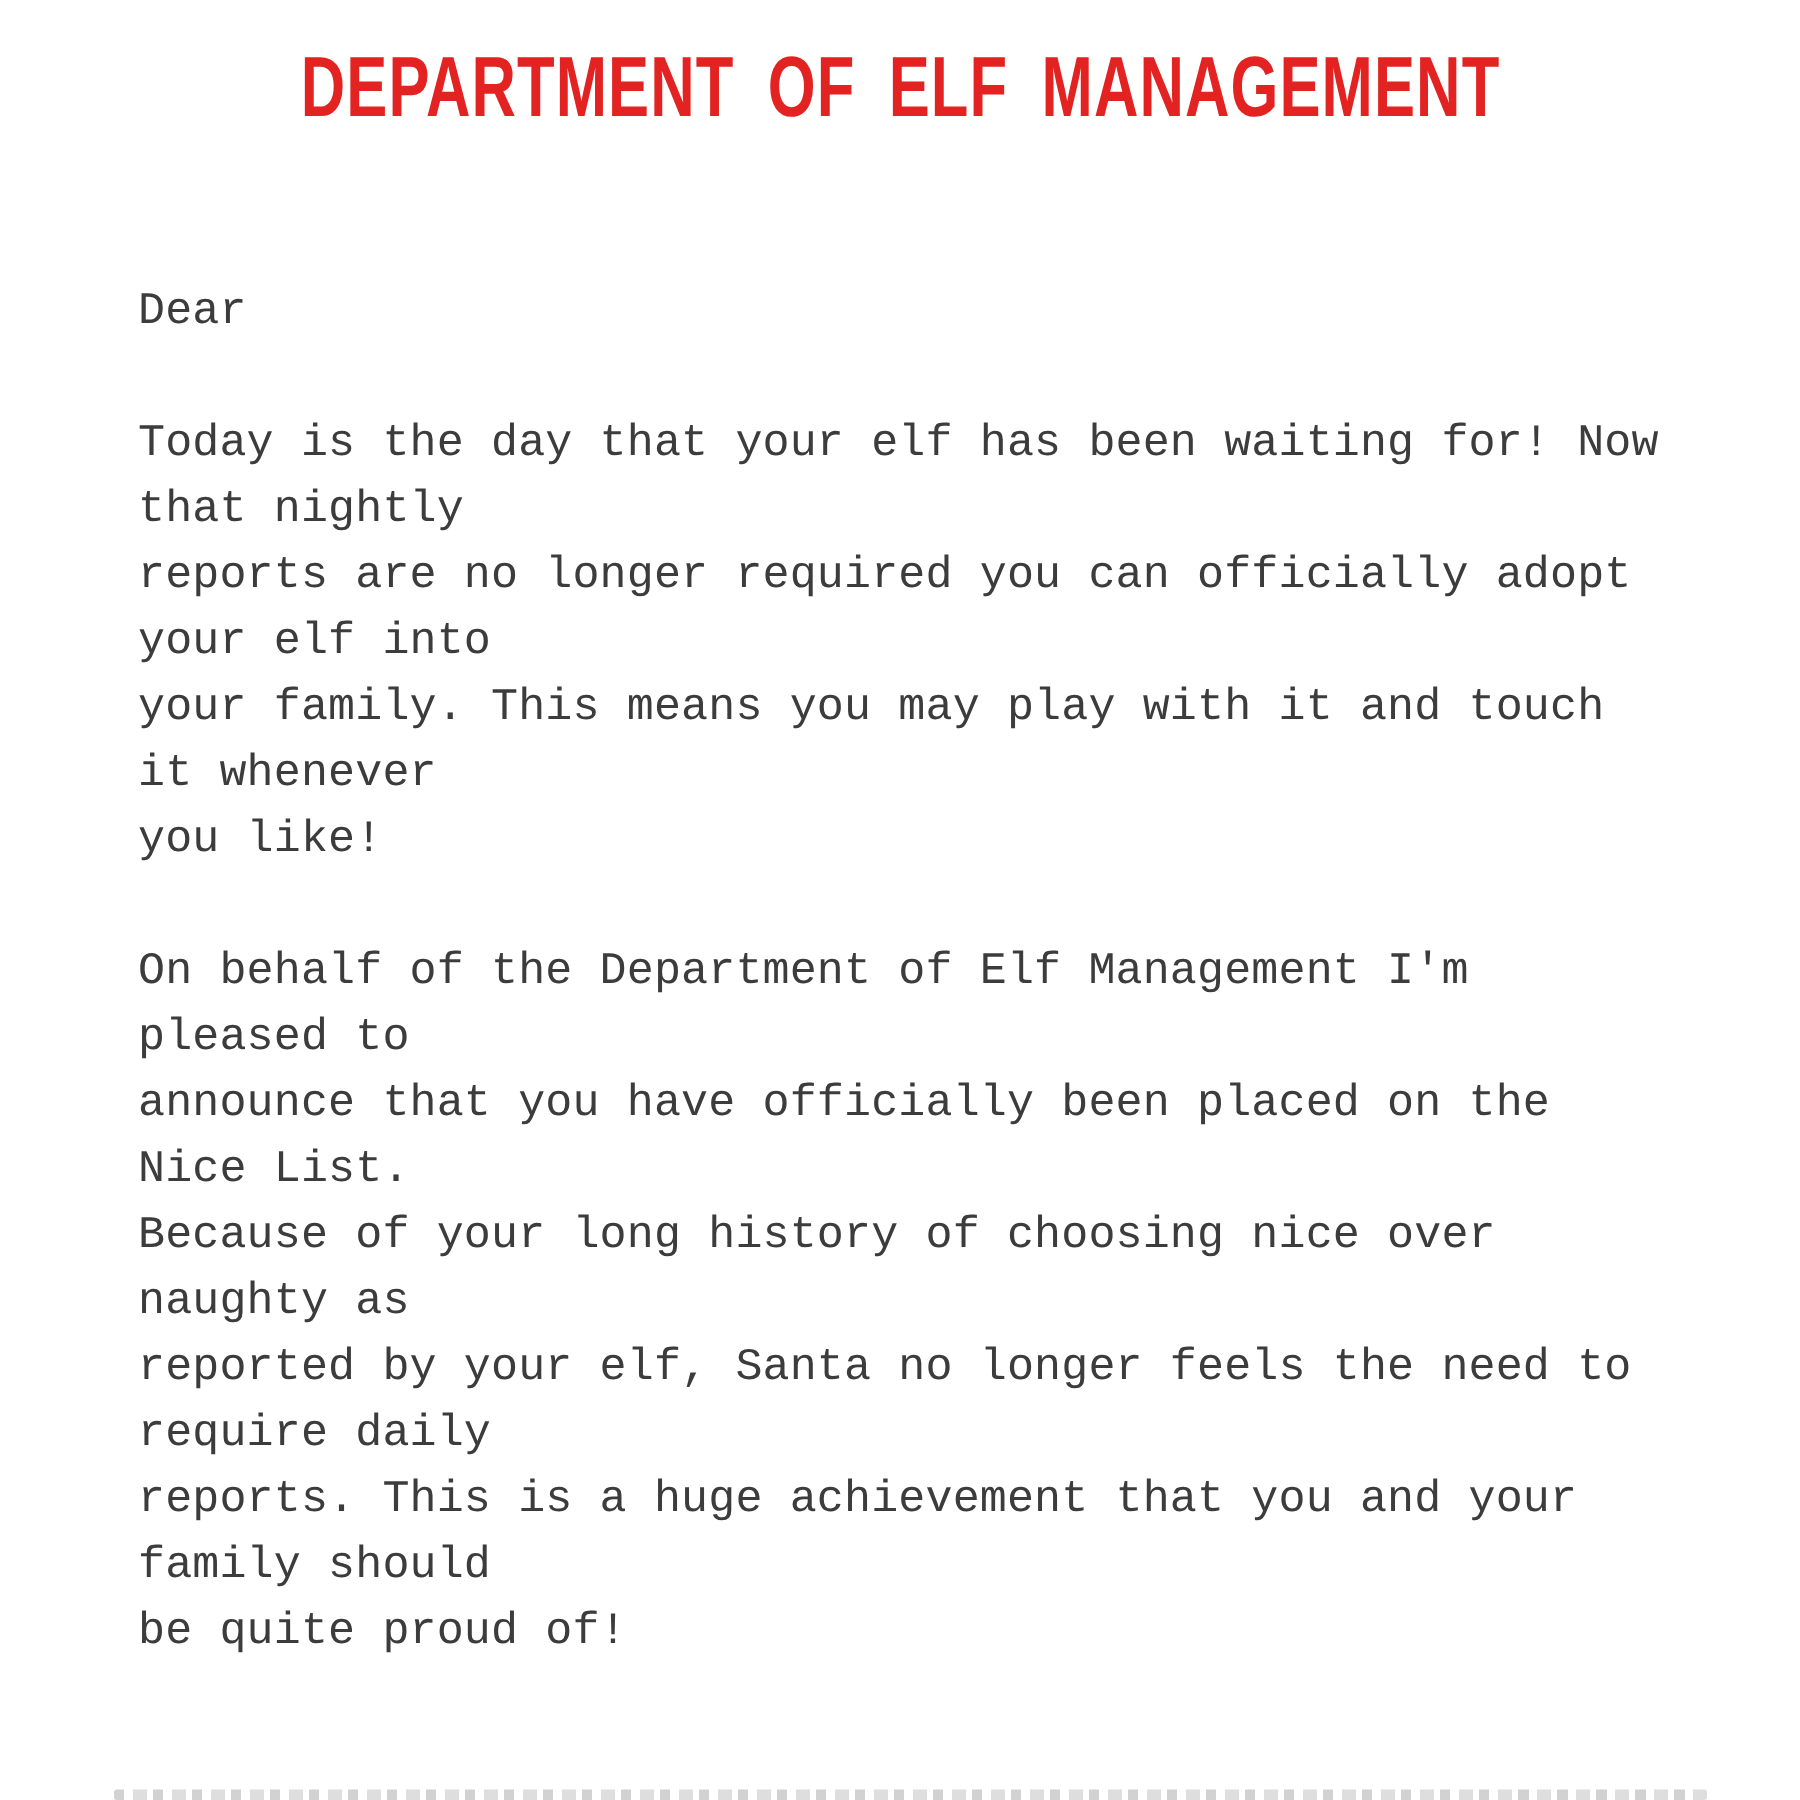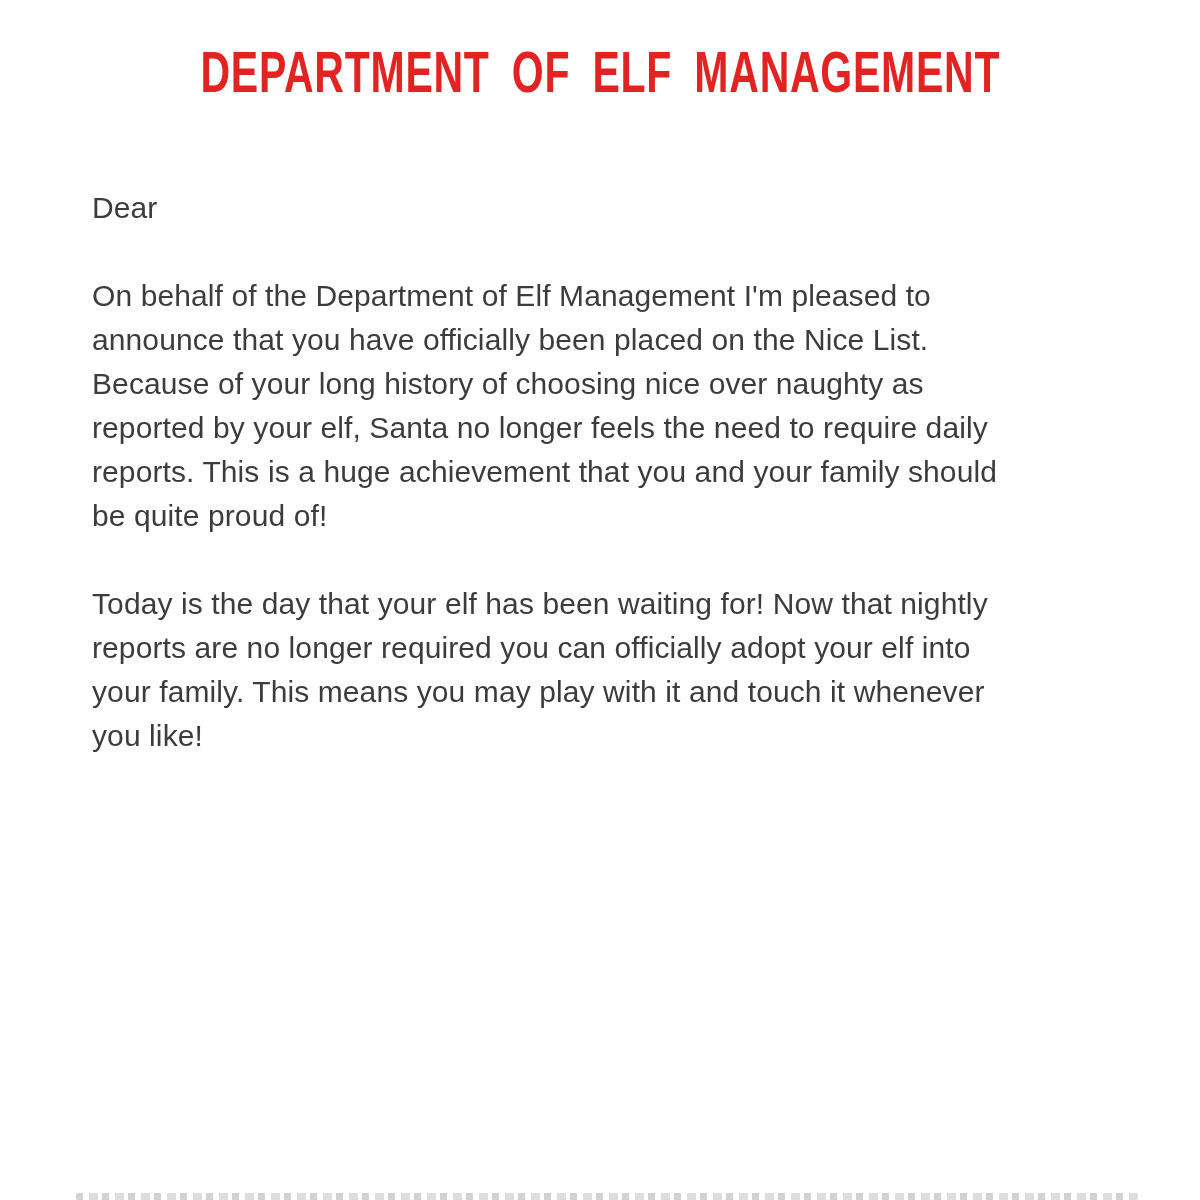--- a/index.html
+++ b/index.html
@@ -14,21 +14,21 @@
     background: #ffffff;
     overflow: hidden;
     font-family: "Liberation Sans", sans-serif;
   }
   header.letterhead {
     position: absolute;
     top: 0;
     left: 0;
     width: 1200px;
     text-align: center;
-    padding-top: 44px;
+    padding-top: 30px;
   }
   .letterhead-title {
     margin: 0;
     display: inline-block;
     font-size: 57px;
     line-height: 1;
     font-weight: 800;
     letter-spacing: 1px;
     word-spacing: 14px;
     color: #e32222;
@@ -61,20 +61,21 @@
     top: 186px;
     width: 1030px;
     color: #3c3c3c;
     font-size: 30px;
     line-height: 44px;
     letter-spacing: 0.1px;
   }
   .letter-body p {
     margin: 0 0 44px 0;
     white-space: pre-line;
+    font-family: Liberation Mono, monospace;
   }
   .cutoff-remnant {
     position: absolute;
     left: 76px;
     top: 1193px;
     width: 1062px;
     height: 7px;
     opacity: 0.45;
     background: repeating-linear-gradient(
       90deg,
@@ -92,27 +93,27 @@
 <div class="page">
 
   <header class="letterhead">
     <span class="title-row">
       <h1 class="letterhead-title">DEPARTMENT OF ELF MANAGEMENT</h1>
     </span>
   </header>
 
   <main class="letter-body">
     <p>Dear</p>
+    <p>Today is the day that your elf has been waiting for! Now that nightly
+reports are no longer required you can officially adopt your elf into
+your family. This means you may play with it and touch it whenever
+you like!</p>
     <p>On behalf of the Department of Elf Management I'm pleased to
 announce that you have officially been placed on the Nice List.
 Because of your long history of choosing nice over naughty as
 reported by your elf, Santa no longer feels the need to require daily
 reports. This is a huge achievement that you and your family should
 be quite proud of!</p>
-    <p>Today is the day that your elf has been waiting for! Now that nightly
-reports are no longer required you can officially adopt your elf into
-your family. This means you may play with it and touch it whenever
-you like!</p>
   </main>
 
   <div class="cutoff-remnant"></div>
 
 </div>
 
 </body></html>

